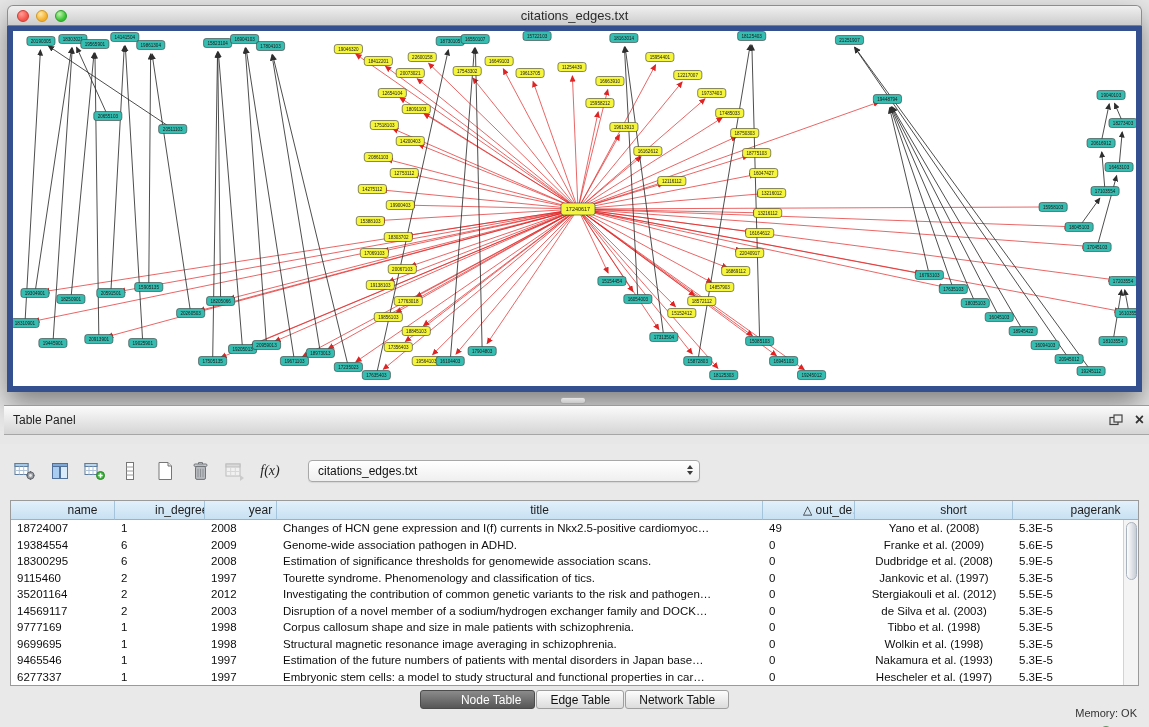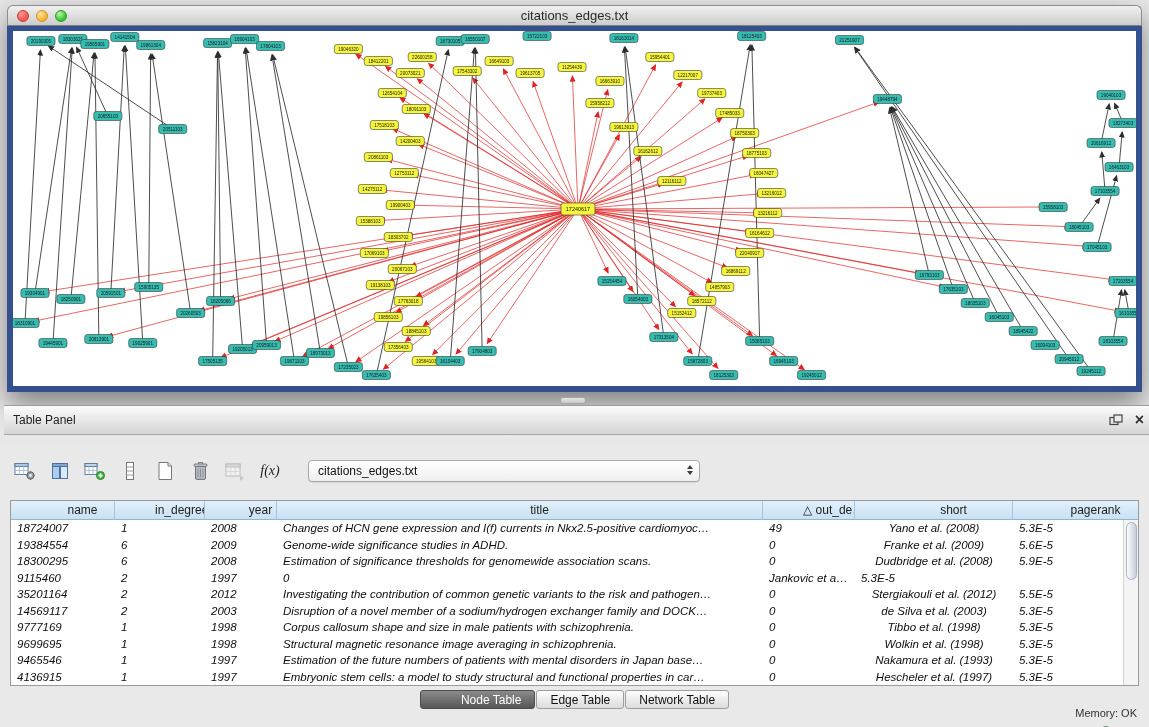--- a/index.html
+++ b/index.html
@@ -86,21 +86,21 @@
   .thead { display:grid; grid-template-columns:104px 90px 72px 486px 92px 158px 125px; }
   .th {
     height:19px; line-height:18px; text-align:center;
     font-size:12px; color:#1d1d1d;
     background:linear-gradient(#e2f0fb,#c8e1f2);
     border-right:1px solid #a4c4dc; border-bottom:1px solid #93b4cd;
     white-space:nowrap; overflow:hidden;padding-left:40px;
   }
   .th:last-child { border-right:none; }
   .tbody { display:flex; }
-  .rows-col { width:1112px;font-style:italic; }
+  .rows-col { width:1112px; }
   .trow { display:grid; grid-template-columns:104px 90px 72px 486px 92px 158px 110px; height:16.5px; }
   .cell {
     font-size:11.5px; line-height:16.5px; color:#0d0d0d;
     padding:0 6px; white-space:nowrap; overflow:hidden; text-overflow:ellipsis;
   }
   .cell.center { text-align:center; }
   .vscroll { width:15px; background:#f4f4f4; border-left:1px solid #d3d3d3; position:relative; }
   .vthumb {
     position:absolute; left:1.5px; top:2px; width:11px; height:58px;
     border-radius:6px; background:linear-gradient(90deg,#fdfdfd,#c7cdd6);
@@ -814,38 +814,39 @@
             <div class="cell">2008</div>
             <div class="cell">Changes of HCN gene expression and I(f) currents in Nkx2.5-positive cardiomyoc…</div>
             <div class="cell">49</div>
             <div class="cell center">Yano et al. (2008)</div>
             <div class="cell">5.3E-5</div>
           </div>
           <div class="trow">
             <div class="cell">19384554</div>
             <div class="cell">6</div>
             <div class="cell">2009</div>
-            <div class="cell">Genome-wide significance studies in ADHD.</div>
+            <div class="cell">Genome-wide association pathogen in ADHD.</div>
             <div class="cell">0</div>
             <div class="cell center">Franke et al. (2009)</div>
             <div class="cell">5.6E-5</div>
           </div>
           <div class="trow">
             <div class="cell">18300295</div>
             <div class="cell">6</div>
             <div class="cell">2008</div>
             <div class="cell">Estimation of significance thresholds for genomewide association scans.</div>
             <div class="cell">0</div>
             <div class="cell center">Dudbridge et al. (2008)</div>
             <div class="cell">5.9E-5</div>
           </div>
           <div class="trow">
             <div class="cell">9115460</div>
             <div class="cell">2</div>
             <div class="cell">1997</div>
+            <div class="cell">Tourette syndrome. Phenomenology and classification of tics.</div>
             <div class="cell">0</div>
             <div class="cell center">Jankovic et al. (1997)</div>
             <div class="cell">5.3E-5</div>
           </div>
           <div class="trow">
             <div class="cell">35201164</div>
             <div class="cell">2</div>
             <div class="cell">2012</div>
             <div class="cell">Investigating the contribution of common genetic variants to the risk and pathogen…</div>
             <div class="cell">0</div>
@@ -882,21 +883,21 @@
           <div class="trow">
             <div class="cell">9465546</div>
             <div class="cell">1</div>
             <div class="cell">1997</div>
             <div class="cell">Estimation of the future numbers of patients with mental disorders in Japan base…</div>
             <div class="cell">0</div>
             <div class="cell center">Nakamura et al. (1993)</div>
             <div class="cell">5.3E-5</div>
           </div>
           <div class="trow">
-            <div class="cell">4136915</div>
+            <div class="cell">6277337</div>
             <div class="cell">1</div>
             <div class="cell">1997</div>
             <div class="cell">Embryonic stem cells: a model to study structural and functional properties in car…</div>
             <div class="cell">0</div>
             <div class="cell center">Hescheler et al. (1997)</div>
             <div class="cell">5.3E-5</div>
           </div>
         </div>
       <div class="vscroll">
         <div class="vthumb"></div>

